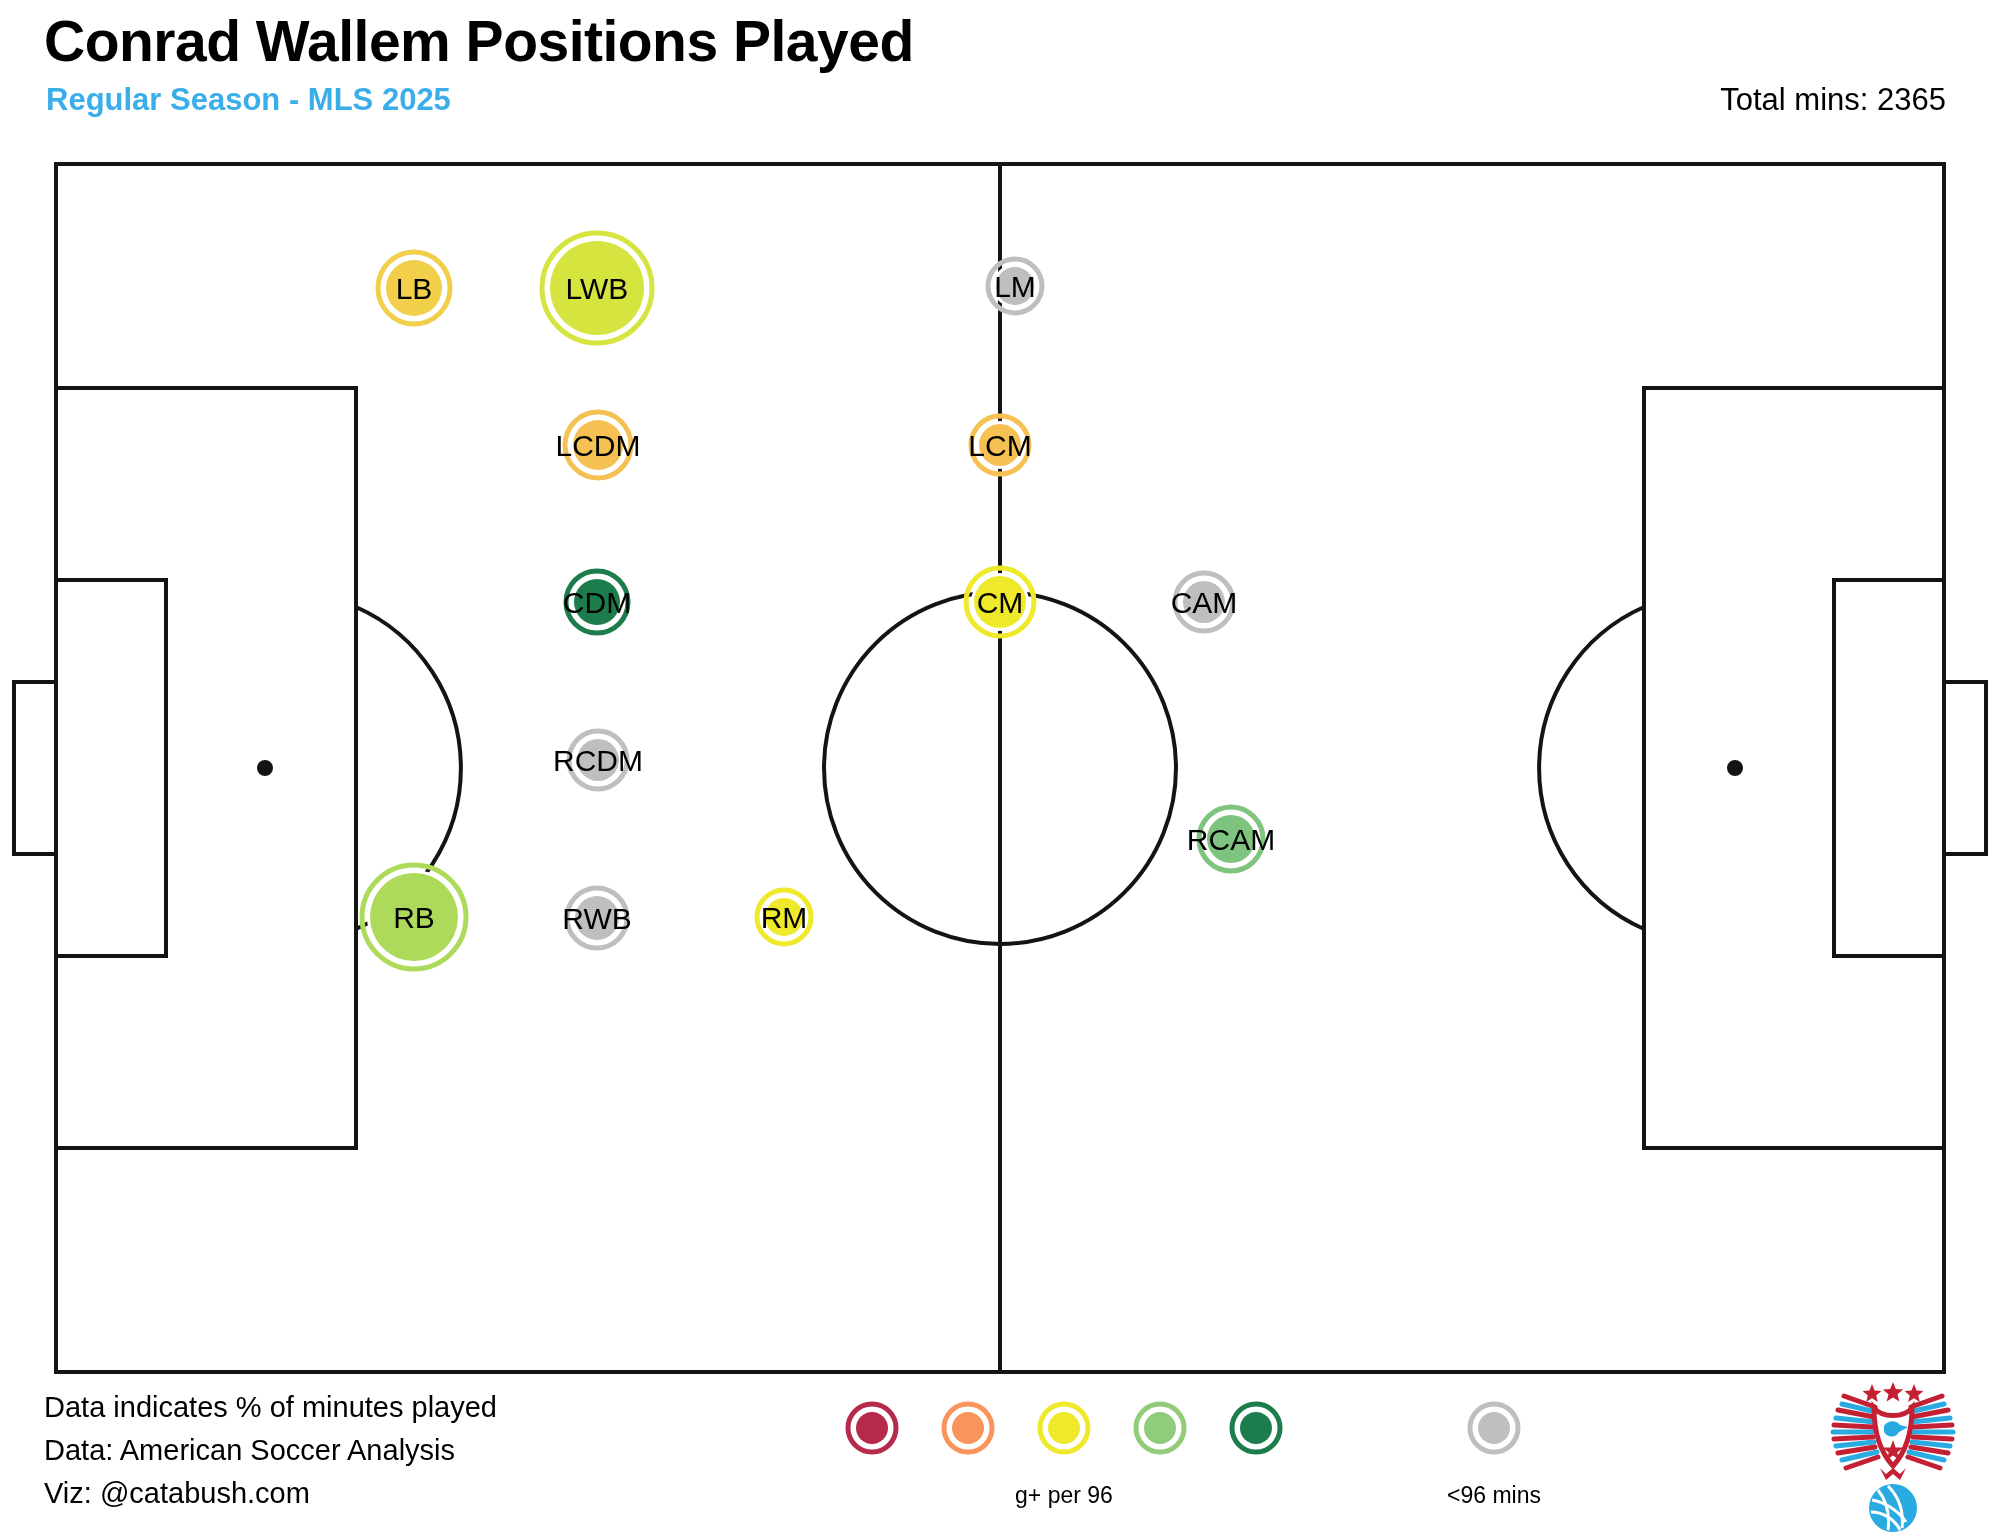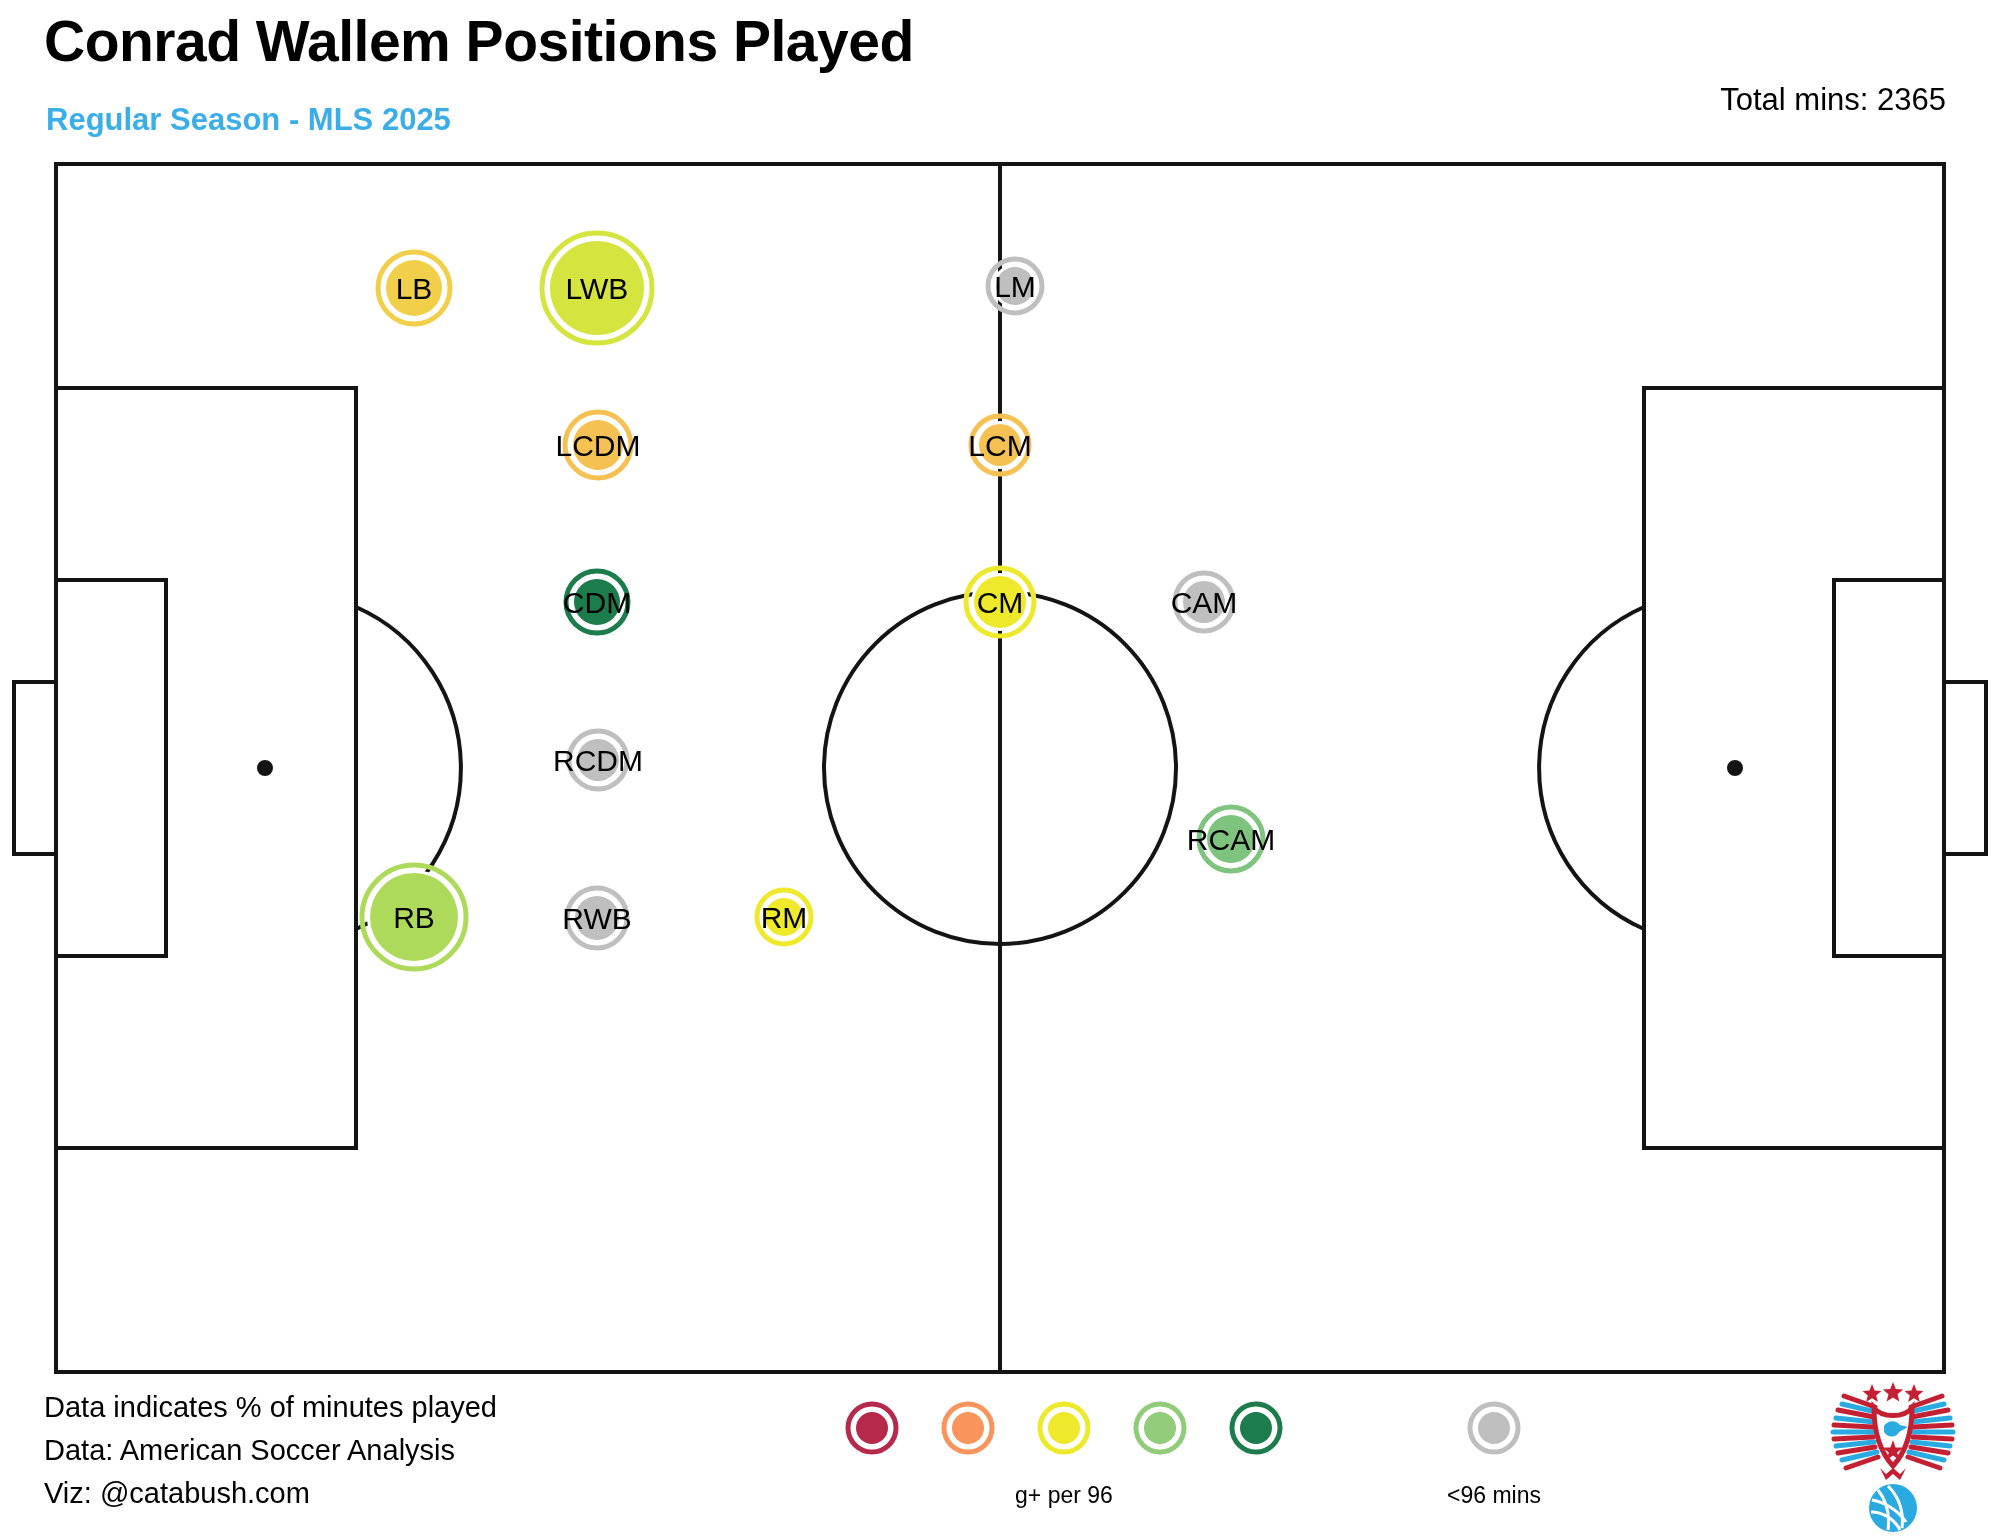--- a/index.html
+++ b/index.html
@@ -30,21 +30,20 @@
     white-space: nowrap;
   }
   .subtitle {
     position: absolute;
     left: 46px;
     top: 82px;
     font-size: 31px;
     font-weight: bold;
     color: #3BAEEA;
     white-space: nowrap;
-    margin-top: 20px;
   }
   .total-mins {
     position: absolute;
     right: 54px;
     top: 82px;
     font-size: 31px;
     color: #000000;
     white-space: nowrap;
     text-align: right;
   }

